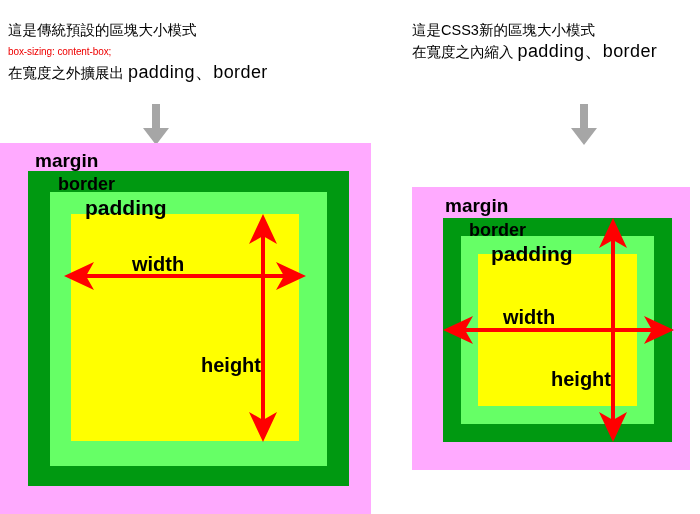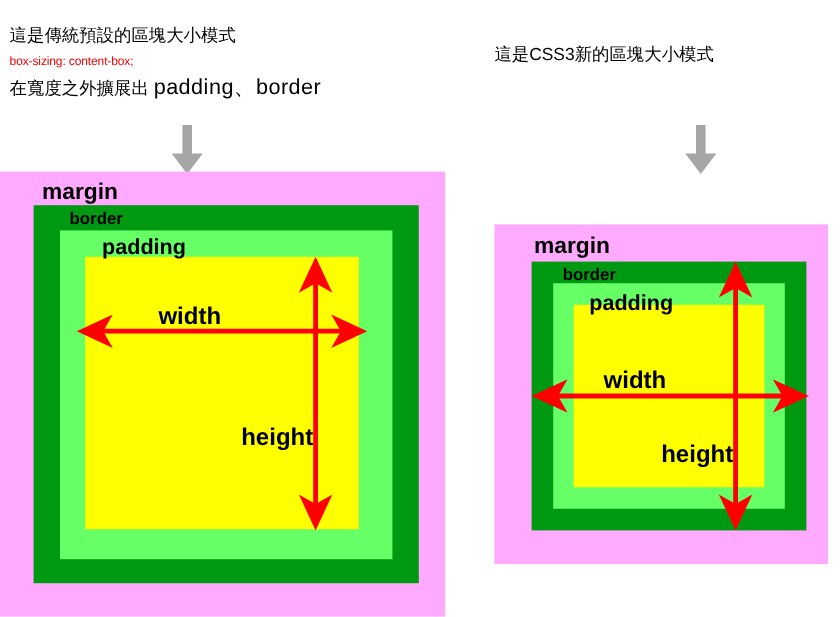--- a/index.html
+++ b/index.html
@@ -14,56 +14,57 @@
   .cap-line{
     font-size:14.5px; line-height:21px; color:#000000;
     white-space:nowrap; letter-spacing:0px;
   }
   .cap-line.code{
     font-weight:normal; color:#ee0000; font-size:10px; letter-spacing:-0.1px;
   }
   .cap-line .latin{ font-size:18px; letter-spacing:0.4px; }
 
   #caption-left{ left:8px;  top:20px; }
-  #caption-right{ left:412px; top:36px; }
+  #caption-right{ left:412px; top:20px; }
 
   
   .gray-arrow{ position:absolute; width:30px; height:42px; }
 
   
   .boxdiagram{ position:absolute; }
   .margin-box{ position:absolute; background:#ffaaff; }
   .border-box{ position:absolute; background:#009911; }
   .padding-box{ position:absolute; background:#66ff66; }
   .content-box{ position:absolute; background:#ffff00; }
 
   .lbl{
     position:absolute; font-weight:bold; color:#000000;
     white-space:nowrap; line-height:1;
   }
   .lbl-margin{ font-size:19px; }
-  .lbl-border{ font-size:14px; }
-  .lbl-padding{ font-size:18px; }
+  .lbl-border{ font-size:18px; }
+  .lbl-padding{ font-size:21px; }
   .lbl-dim{ font-size:20px; }
 
   .arrow-svg{ position:absolute; left:0; top:0; overflow:visible; }
 </style>
 </head>
 <body>
 
 <div id="stage">
 
   <div class="caption" id="caption-left">
     <div class="cap-line">這是傳統預設的區塊大小模式</div>
     <div class="cap-line code">box-sizing: content-box;</div>
     <div class="cap-line"><span>在寬度之外擴展出</span>&nbsp;<span class="latin">padding、border</span></div>
   </div>
 
   <div class="caption" id="caption-right">
     <div class="cap-line">這是CSS3新的區塊大小模式</div>
+    <div class="cap-line"><span>在寬度之內縮入</span>&nbsp;<span class="latin">padding、border</span></div>
   </div>
 
   <div class="gray-arrow" style="left:141px; top:104px;">
     <svg width="30" height="42" viewBox="0 0 30 42" aria-hidden="true">
       <polygon points="11,0 19,0 19,24 28,24 15,41 2,24 11,24" fill="#a6a6a6"></polygon>
     </svg>
   </div>
   <div class="gray-arrow" style="left:569px; top:104px;">
     <svg width="30" height="42" viewBox="0 0 30 42" aria-hidden="true">
       <polygon points="11,0 19,0 19,24 28,24 15,41 2,24 11,24" fill="#a6a6a6"></polygon>

